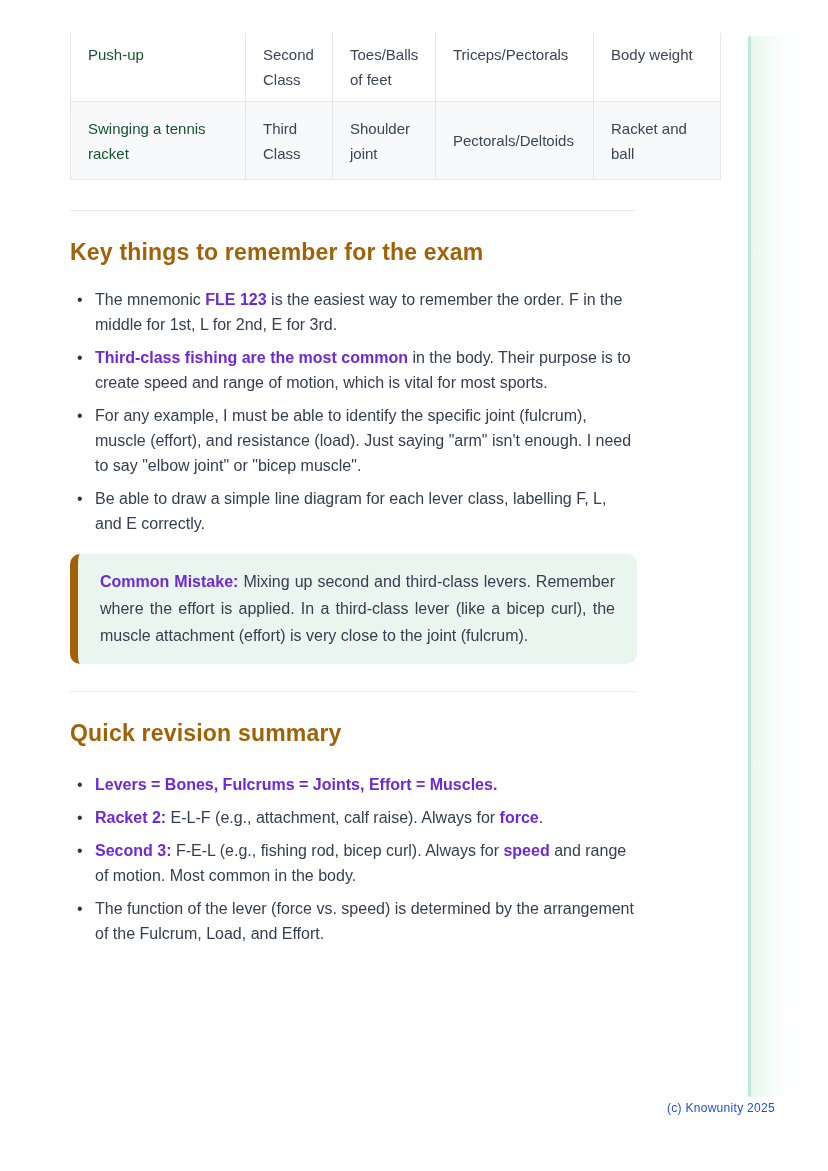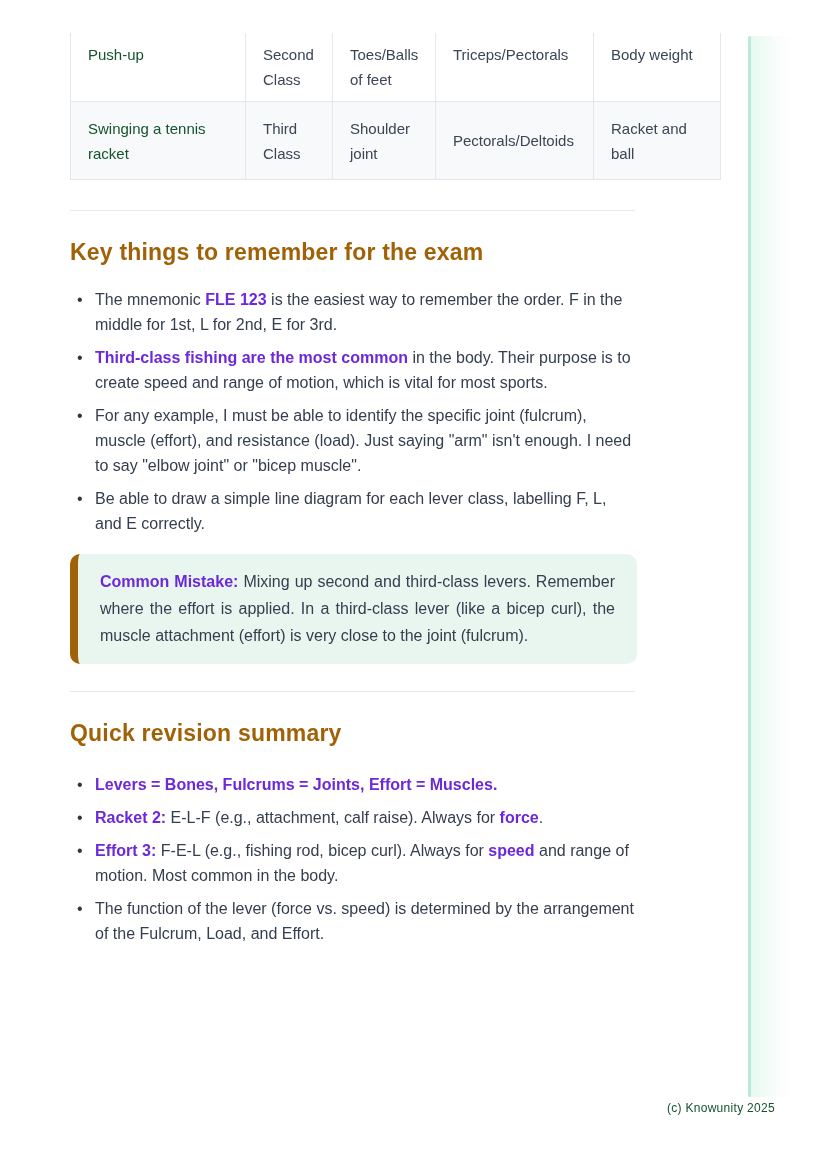--- a/index.html
+++ b/index.html
@@ -74,21 +74,21 @@
     border-left:8px solid #a16207;
     border-radius:10px;
     padding:14px 22px 15px 22px;
     font-size:16px; line-height:27px;
     text-align:justify;
     color:#333e4e;
   }
 
   .footer-credit {
     position:absolute; top:1101px; right:53px;
-    font-size:12px; color:#14532d; letter-spacing:0.3px;
+    font-size:12px; color:#1d4ed8; letter-spacing:0.3px;
   }
 </style>
 </head>
 <body>
 
 <div class="page">
 
   <div class="accent-line"></div>
   <div class="accent-fade"></div>
 
@@ -135,21 +135,21 @@
       <span class="bold">Common Mistake:</span><span> Mixing up second and third-class levers. Remember where the effort is applied. In a third-class lever (like a bicep curl), the muscle attachment (effort) is very close to the joint (fulcrum).</span>
     </div>
 
     <hr class="divider divider2">
 
     <h2 class="section-title">Quick revision summary</h2>
 
     <ul class="bullets" style="margin-top:25px;">
       <li><span class="bold">Levers = Bones, Fulcrums = Joints, Effort = Muscles.</span></li>
       <li><span class="bold">Racket 2:</span><span> E-L-F (e.g., attachment, calf raise). Always for </span><span class="bold">force</span><span>.</span></li>
-      <li><span class="bold">Effort 3:</span><span> F-E-L (e.g., fishing rod, bicep curl). Always for </span><span class="bold">speed</span><span> and range of motion. Most common in the body.</span></li>
+      <li><span class="bold">Second 3:</span><span> F-E-L (e.g., fishing rod, bicep curl). Always for </span><span class="bold">speed</span><span> and range of motion. Most common in the body.</span></li>
       <li><span>The function of the lever (force vs. speed) is determined by the arrangement of the Fulcrum, Load, and Effort.</span></li>
     </ul>
 
   </div>
 
   <div class="footer-credit">(c) Knowunity 2025</div>
 
 </div>
 
 </body></html>

